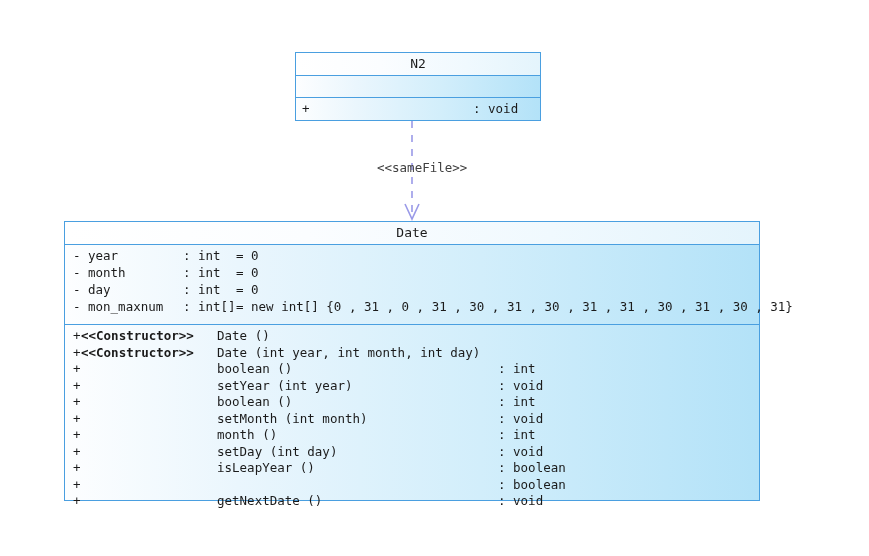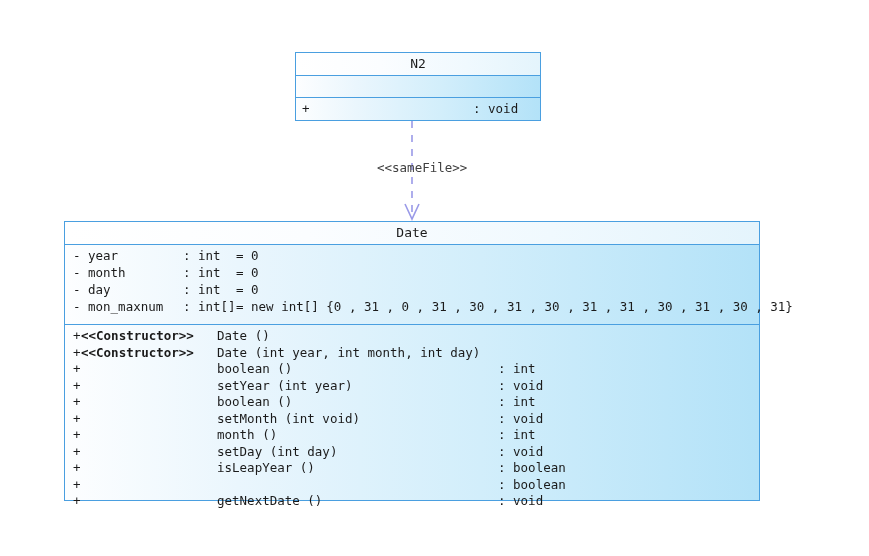--- a/index.html
+++ b/index.html
@@ -197,21 +197,21 @@
     </div>
     <div class="row">
       <span class="cell o-vis">+</span>
       <span class="cell o-stereo"></span>
       <span class="cell o-sig">boolean ()</span>
       <span class="cell o-ret">: int</span>
     </div>
     <div class="row">
       <span class="cell o-vis">+</span>
       <span class="cell o-stereo"></span>
-      <span class="cell o-sig">setMonth (int void)</span>
+      <span class="cell o-sig">setMonth (int month)</span>
       <span class="cell o-ret">: void</span>
     </div>
     <div class="row">
       <span class="cell o-vis">+</span>
       <span class="cell o-stereo"></span>
       <span class="cell o-sig">month ()</span>
       <span class="cell o-ret">: int</span>
     </div>
     <div class="row">
       <span class="cell o-vis">+</span>

